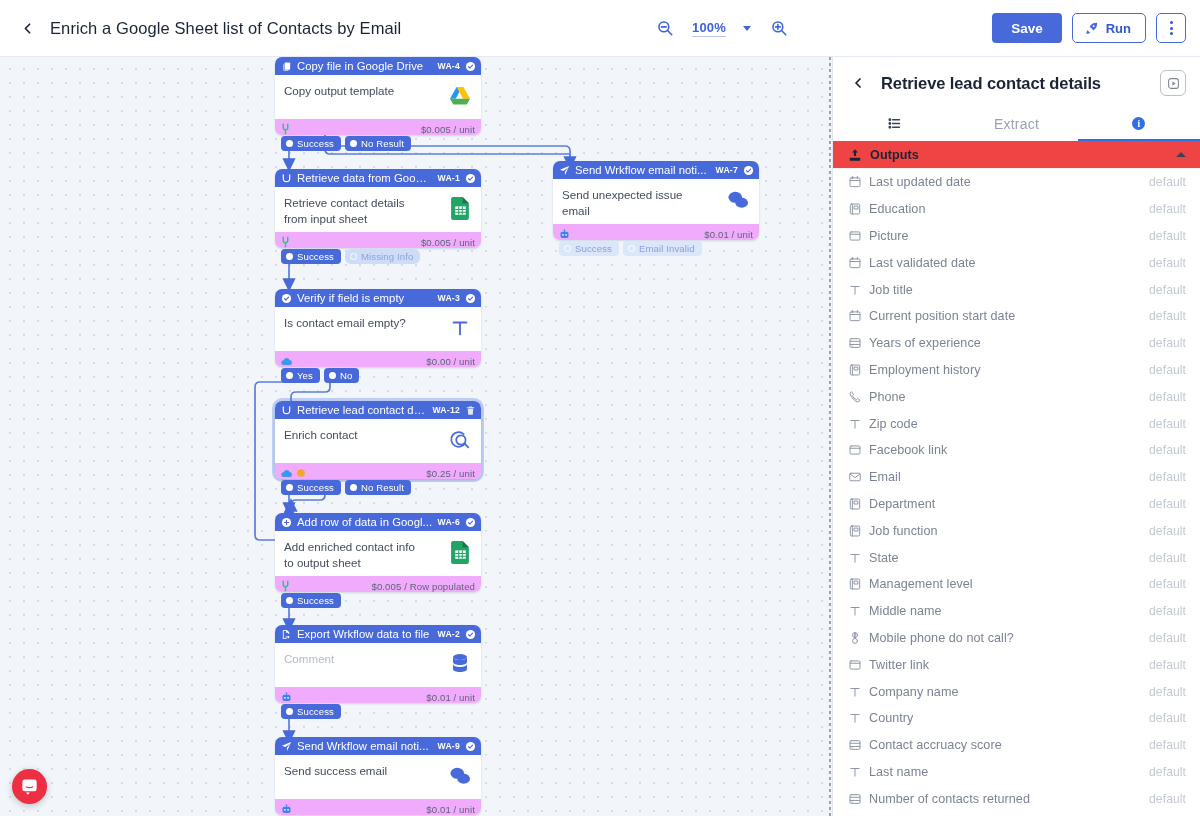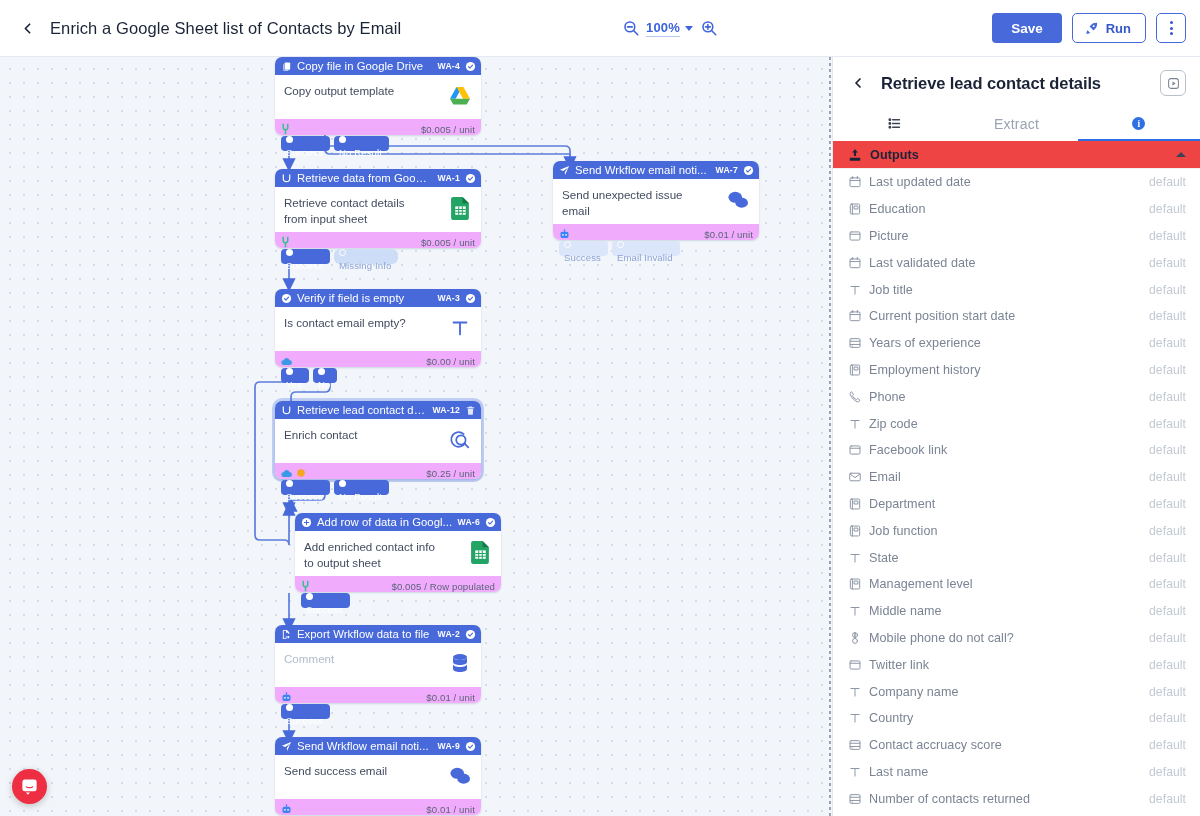--- a/index.html
+++ b/index.html
@@ -20,22 +20,22 @@
   .back-arrow {
     width: 34px; height: 34px; margin-left: 10px;
     display: flex; align-items: center; justify-content: center;
     cursor: pointer; color: #1b2437;
   }
   .topbar-title {
     margin-left: 6px; font-size: 16.5px; color: #1b2437; font-weight: 400;
     letter-spacing: .1px;
   }
   .zoomgroup {
-    position: absolute; left: 622px; top: 50%; transform: translateY(-50%);
-    display: flex; align-items: center; gap: 6px;
+    position: absolute; left: 656px; top: 50%; transform: translateY(-50%);
+    display: flex; align-items: center; gap: 18px;
   }
   .zoom-ic { width: 18px; height: 18px; display:block; cursor: pointer; }
   .zoom-val {
     font-size: 13px; font-weight: 700; color: #3e63dd; cursor: pointer;
     border-bottom: 1px solid #b9c6f2; padding-bottom: 1px; letter-spacing: .2px;
   }
   .zoom-caret {
     width: 0; height: 0; border-left: 4.5px solid transparent;
     border-right: 4.5px solid transparent; border-top: 5.5px solid #3e63dd;
     margin-left: -1px; margin-right: 1px; cursor: pointer;
@@ -110,23 +110,23 @@
   }
   .node-foot {
     background: #f0abfc; height: 16px; display: flex; align-items: center;
     justify-content: space-between; padding: 4px 6px 0 6px;
   }
   .foot-left { display: flex; align-items: center; gap: 4px; }
   .foot-price { font-size: 9.6px; color: #5a6478; letter-spacing: .1px; }
 
   .ports { display: flex; gap: 4px; margin-left: 6px; margin-top: 1px; }
   .port {
-    height: 15px; border-radius: 4px; display: flex; 
+    height: 15px; border-radius: 4px; display: flex; align-items: center;
     gap: 4px; padding: 0 7px 0 5px; font-size: 9.6px; cursor: pointer;
-    white-space: nowrap; letter-spacing: .1px; flex-direction: column;
+    white-space: nowrap; letter-spacing: .1px;
   }
   .port.filled { background: #4769d9; color: #fff; }
   .port.filled .dot {
     width: 7px; height: 7px; border-radius: 50%; background: #fff; flex:0 0 auto;
   }
   .port.ghost { background: #cddcf7; color: #8ea5d9; border-radius: 6px; }
   .port.ghost .dot {
     width: 7px; height: 7px; border-radius: 50%; background: transparent;
     border: 1.4px solid #ffffff; flex:0 0 auto;
   }
@@ -505,21 +505,21 @@
             <span class="dot"></span>
             <span>Success</span>
           </div>
         <div class="port filled">
             <span class="dot"></span>
             <span>No Result</span>
           </div>
       </div>
     </div>
 
-    <div class="node" style="left:275px; top:456px;margin-left:20px;">
+    <div class="node" style="left:275px; top:456px;">
       <div class="node-inner">
         <div class="node-head">
           <svg class="nh-icon" viewBox="0 0 24 24" fill="#fff">
               <circle cx="12" cy="12" r="10"></circle>
               <path d="M12 7.4v9.2M7.4 12h9.2" stroke="#4769d9" stroke-width="2.4" stroke-linecap="round"></path>
             </svg>
           <span class="nh-title">Add row of data in Googl...</span>
           <span class="nh-code">WA-6</span>
           <svg class="nh-badge" viewBox="0 0 24 24" fill="#fff">
               <circle cx="12" cy="12" r="10"></circle>

